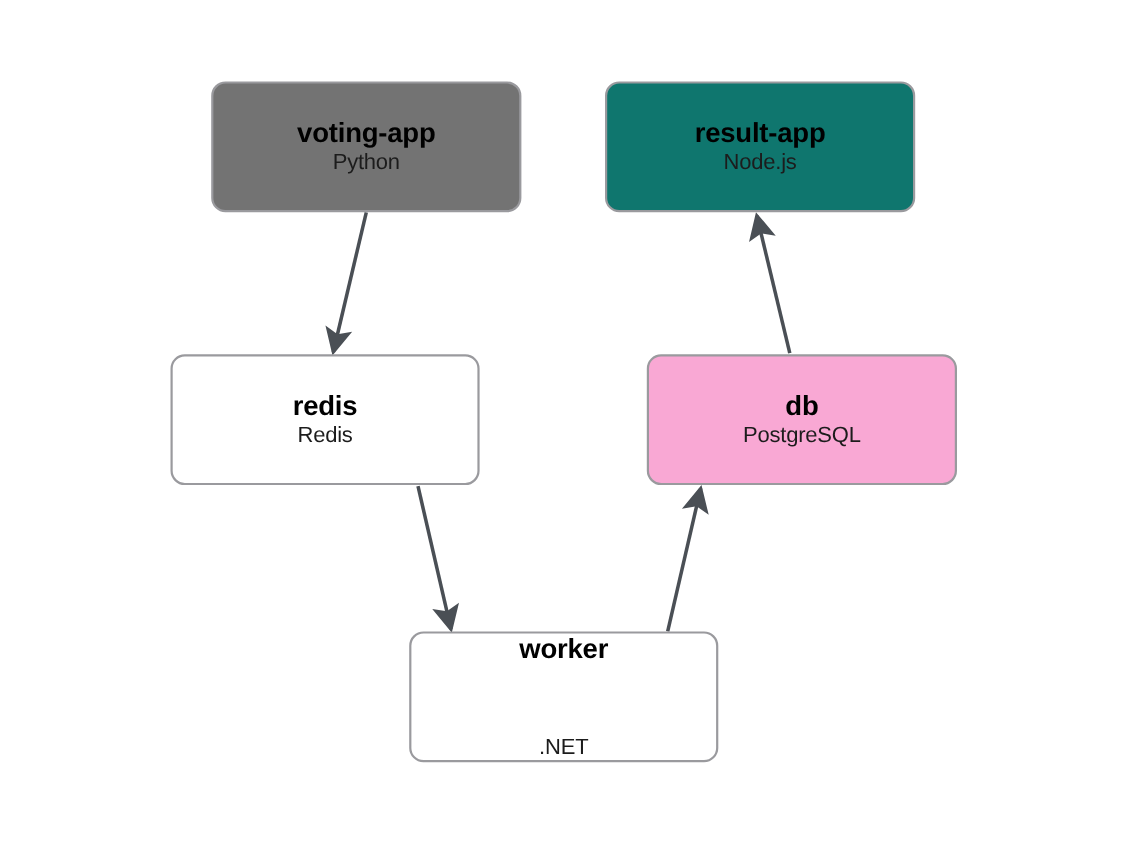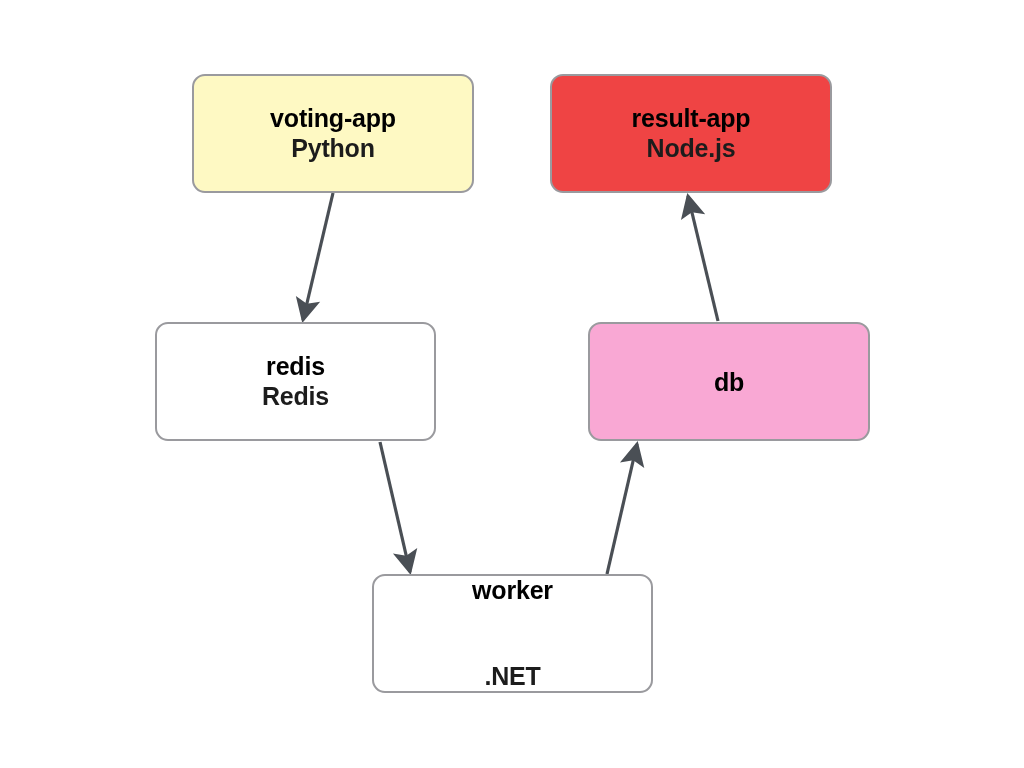--- a/index.html
+++ b/index.html
@@ -40,22 +40,22 @@
     z-index: 2;
   }
   .node-title {
     font-size: 25px;
     font-weight: bold;
     color: #000000;
     line-height: 1.12;
     letter-spacing: -0.2px;
   }
   .node-subtitle {
-    font-size: 25px;
-    font-weight: bold;
+    font-size: 20px;
+    font-weight: normal;
     color: #1c1c1c;
     line-height: 1.16;
     letter-spacing: -0.2px;
     margin-top: 2px;
   }
 </style>
 </head>
 <body style="background: rgb(255, 255, 255);">
 
 <div id="canvas">
@@ -67,37 +67,38 @@
       </marker>
     </defs>
     <g id="edges-group">
         <line x1="333" y1="193" x2="303" y2="320" stroke="#4a4f55" stroke-width="3.2" stroke-linecap="butt" marker-end="url(#arrowhead)"></line>
         <line x1="380" y1="442" x2="410" y2="572" stroke="#4a4f55" stroke-width="3.2" stroke-linecap="butt" marker-end="url(#arrowhead)"></line>
         <line x1="607" y1="574" x2="637" y2="444" stroke="#4a4f55" stroke-width="3.2" stroke-linecap="butt" marker-end="url(#arrowhead)"></line>
         <line x1="718" y1="321" x2="688" y2="196" stroke="#4a4f55" stroke-width="3.2" stroke-linecap="butt" marker-end="url(#arrowhead)"></line>
       </g>
   </svg>
 
-  <div class="node" style="left: 192px; top: 74px; width: 282px; height: 119px; border-color: rgb(154, 154, 158); background: #fef9c3;">
+  <div class="node" style="left: 192px; top: 74px; width: 282px; height: 119px; border-color: rgb(154, 154, 158); background: #737373;">
     <div class="node-title">voting-app</div>
     <div class="node-subtitle">Python</div>
   </div>
 
-  <div class="node" style="left: 550px; top: 74px; width: 282px; height: 119px; border-color: rgb(154, 154, 158); background: #ef4444;">
+  <div class="node" style="left: 550px; top: 74px; width: 282px; height: 119px; border-color: rgb(154, 154, 158); background: #0f766e;">
     <div class="node-title">result-app</div>
     <div class="node-subtitle">Node.js</div>
   </div>
 
   <div class="node" style="left: 155px; top: 322px; width: 281px; height: 119px; border-color: rgb(154, 154, 158); background: rgb(255, 255, 255);">
     <div class="node-title">redis</div>
     <div class="node-subtitle">Redis</div>
   </div>
 
   <div class="node" style="left: 588px; top: 322px; width: 282px; height: 119px; border-color: rgb(154, 154, 158); background: #f9a8d4;">
     <div class="node-title">db</div>
+    <div class="node-subtitle">PostgreSQL</div>
   </div>
 
   <div class="node" style="left: 372px; top: 574px; width: 281px; height: 119px; border-color: rgb(154, 154, 158); background: rgb(255, 255, 255); justify-content: space-between;">
     <div class="node-title">worker</div>
     <div class="node-subtitle">.NET</div>
   </div>
 
 </div>
 
 </body></html>

